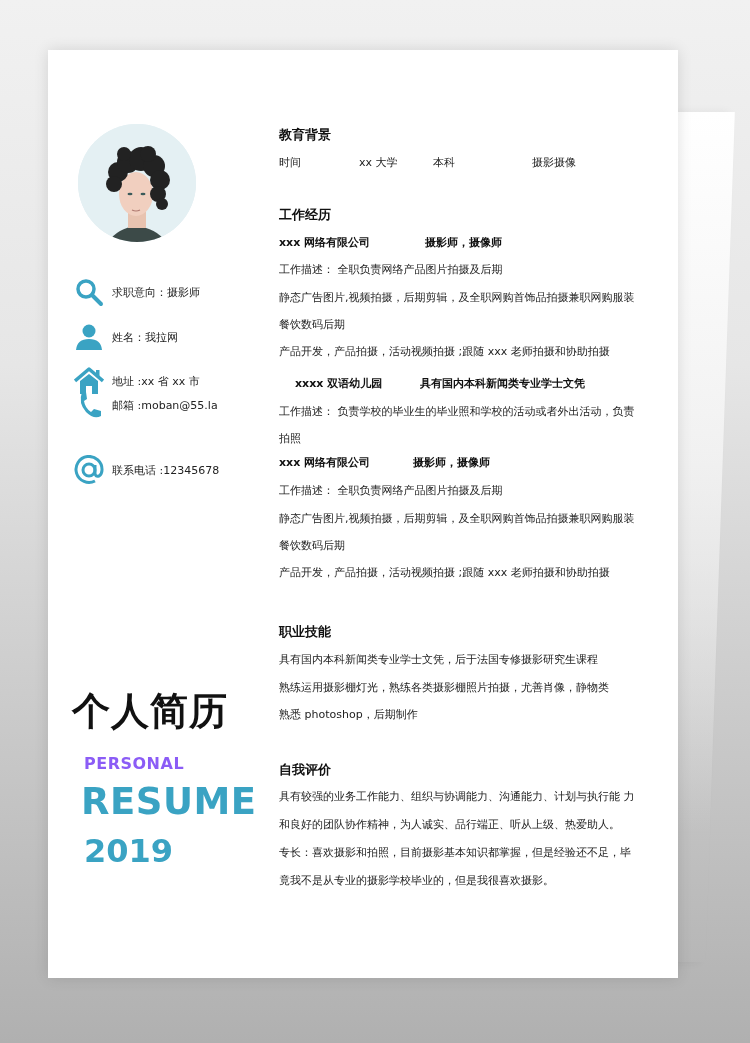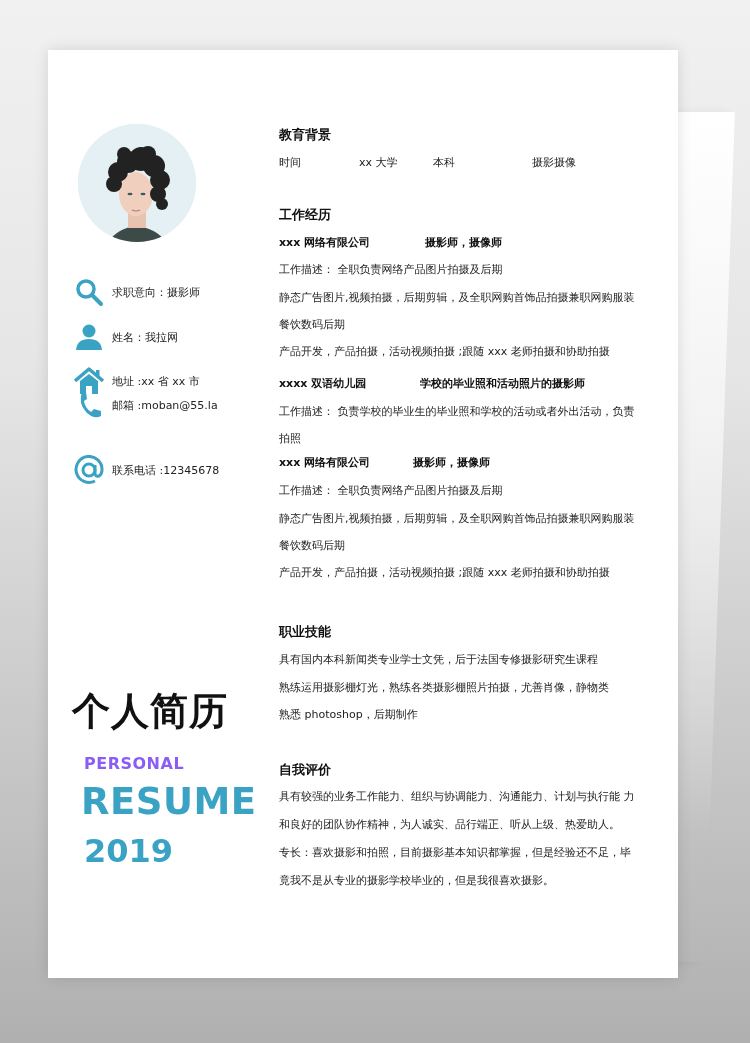--- a/index.html
+++ b/index.html
@@ -148,22 +148,22 @@
   <div class="job-head" style="top:185px;">
     <span style="left:0;">xxx 网络有限公司</span>
     <span style="left:146px;">摄影师，摄像师</span>
   </div>
   <div class="line" style="top:212px;">工作描述：   全职负责网络产品图片拍摄及后期</div>
   <div class="line" style="top:240px;">静态广告图片,视频拍摄，后期剪辑，及全职网购首饰品拍摄兼职网购服装</div>
   <div class="line" style="top:267px;">餐饮数码后期</div>
   <div class="line" style="top:294px;">产品开发，产品拍摄，活动视频拍摄 ;跟随 xxx 老师拍摄和协助拍摄</div>
 
   <div class="job-head" style="top:326px;">
-    <span style="left:0;">xxxx 双语幼儿园</span>
-    <span style="left:141px;">学校的毕业照和活动照片的摄影师</span>
+    <span style="left:16px;">xxxx 双语幼儿园</span>
+    <span style="left:141px;">具有国内本科新闻类专业学士文凭</span>
   </div>
   <div class="line" style="top:354px;">工作描述：  负责学校的毕业生的毕业照和学校的活动或者外出活动，负责</div>
   <div class="line" style="top:381px;">拍照</div>
 
   <div class="job-head" style="top:405px;">
     <span style="left:0;">xxx 网络有限公司</span>
     <span style="left:134px;">摄影师，摄像师</span>
   </div>
   <div class="line" style="top:433px;">工作描述：   全职负责网络产品图片拍摄及后期</div>
   <div class="line" style="top:461px;">静态广告图片,视频拍摄，后期剪辑，及全职网购首饰品拍摄兼职网购服装</div>

